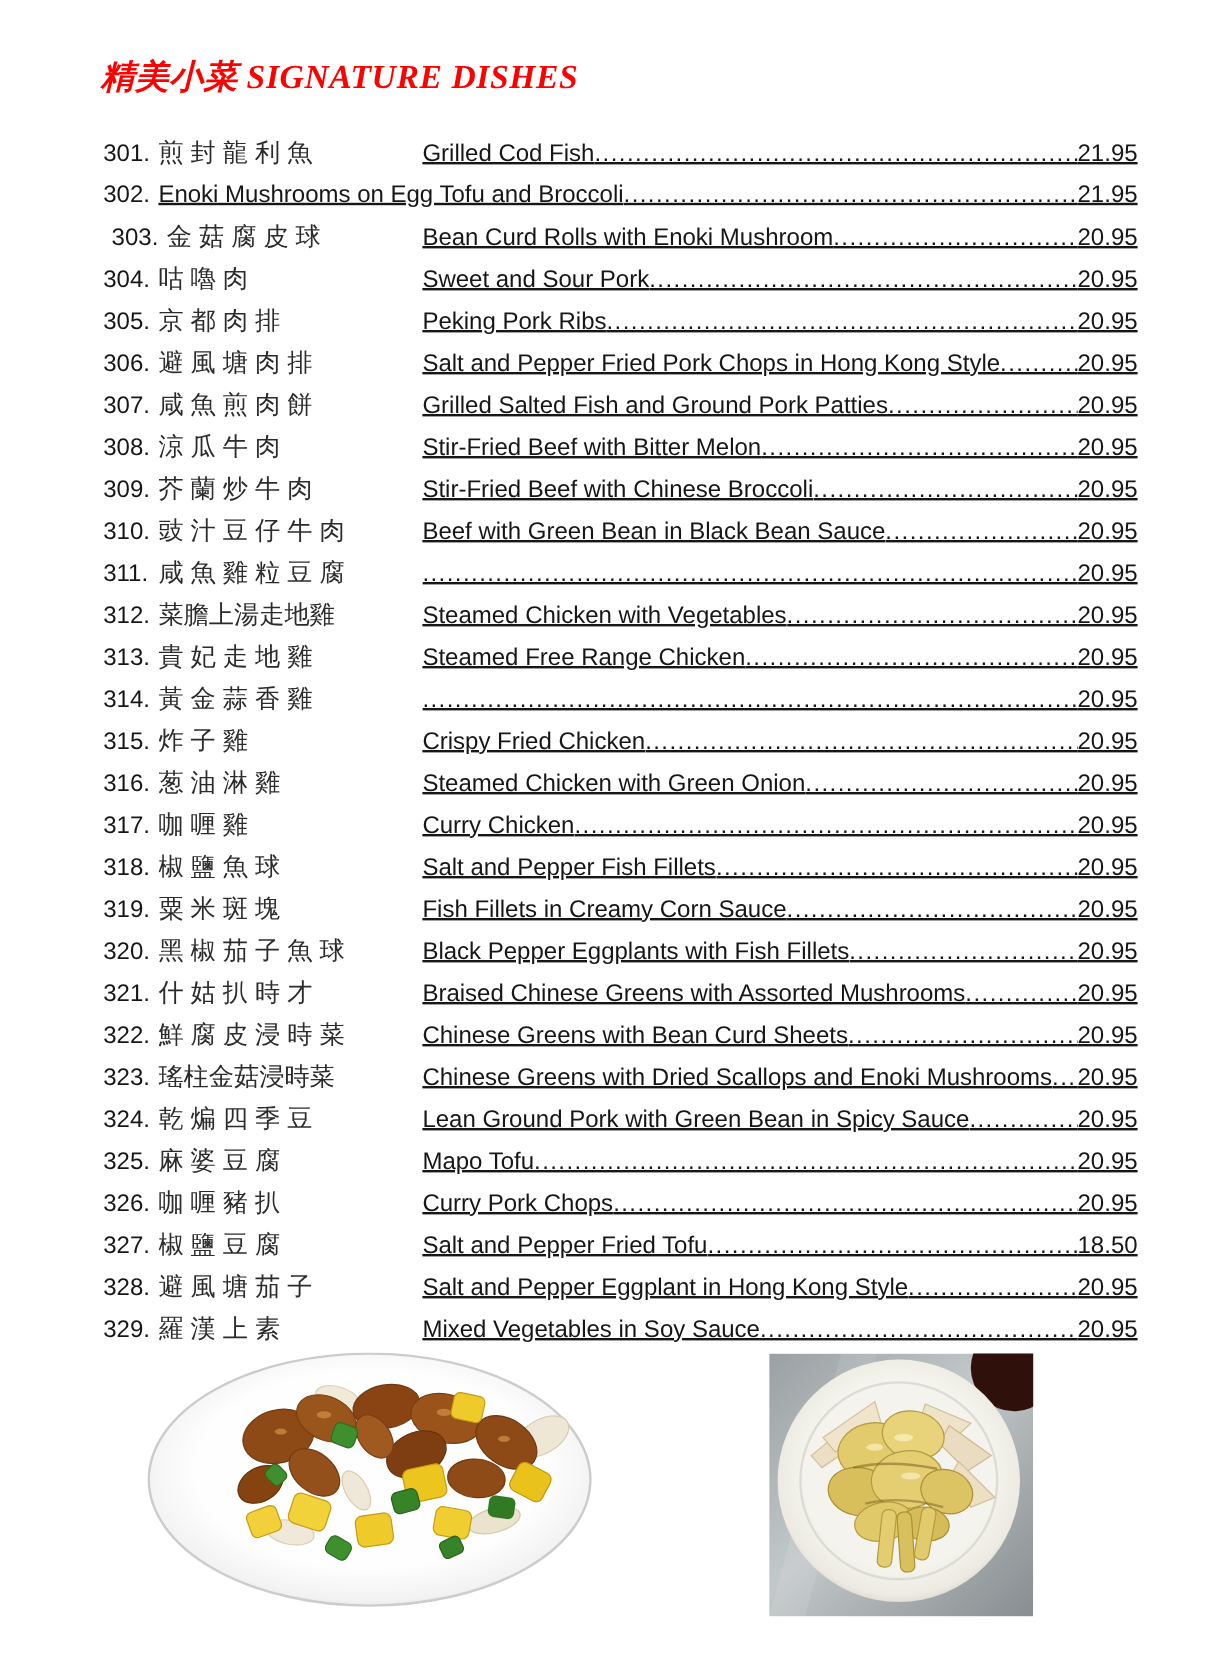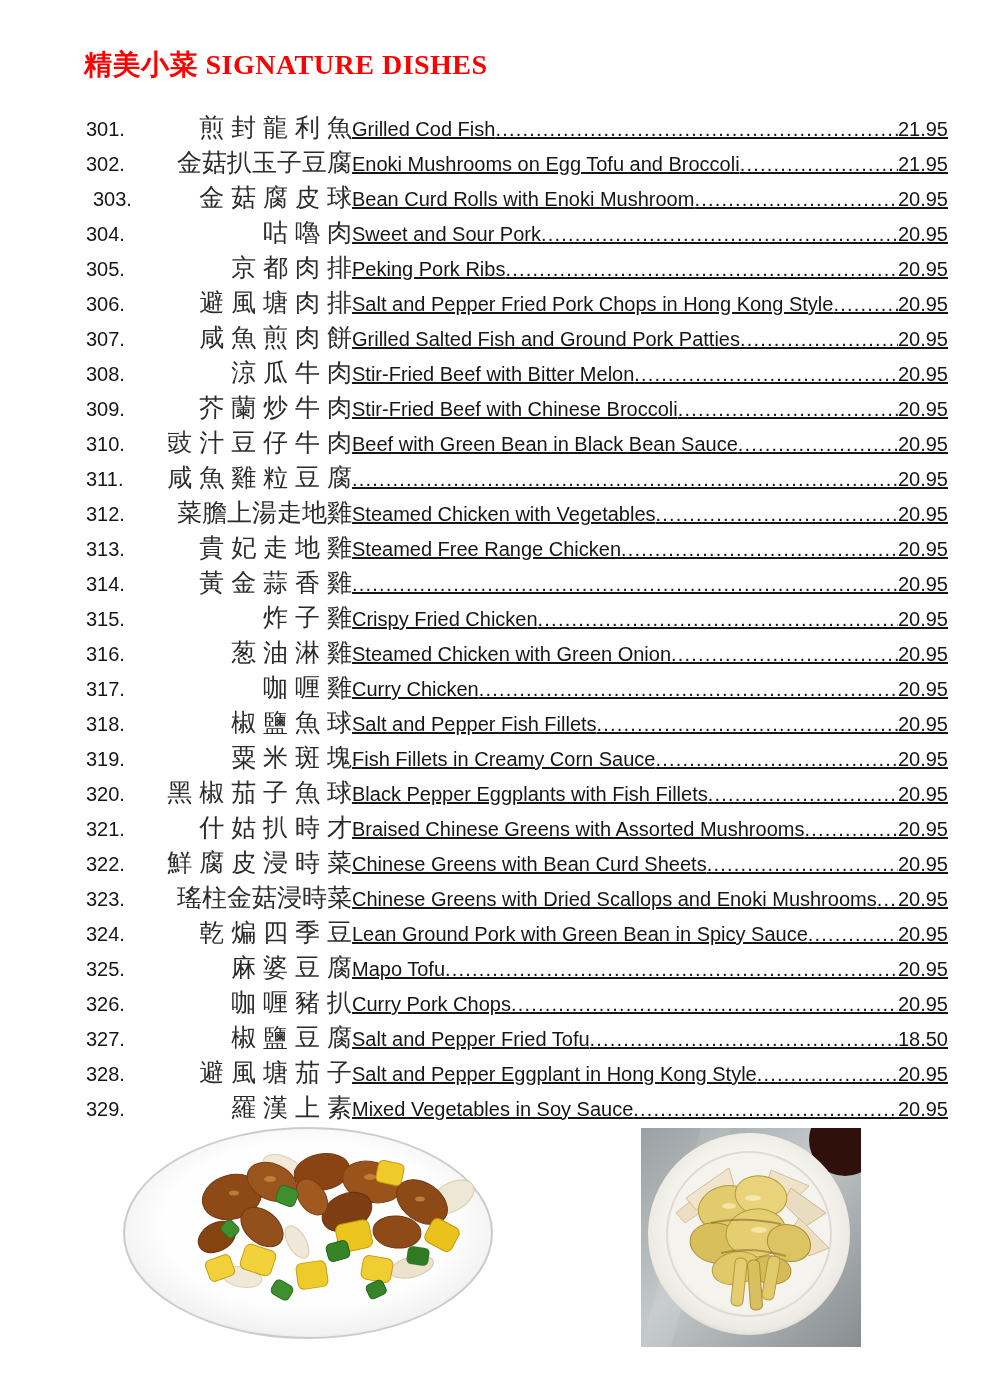--- a/index.html
+++ b/index.html
@@ -16,42 +16,42 @@
     padding: 48px 60px 0 86px;
   }
   .title {
     font-family: "Liberation Serif", serif;
     font-weight: bold;
     font-size: 28px;
     line-height: 34px;
     color: #ff0000;
     margin: 0 0 16px -2px;
     letter-spacing: 0.5px;
+    font-style: italic;
   }
   .menu { width: 862px; margin-top: 28px; }
   .row {
     display: flex;
     align-items: baseline;
     height: 35px;
     line-height: 35px;
     font-size: 20px;
     white-space: nowrap;
   }
   .row.indent { padding-left: 7px; }
   .num {
     flex: none;
     width: 46px;
   }
   .zh {
     flex: none;
     width: 220px;
-    font-size: 25px;
+    font-size: 21px;
     color: #2b2b2b;
     overflow: hidden;
-    text-align: right;
   }
   .row.indent .zh { width: 213px; }
   .en-wrap {
     flex: 1;
     display: flex;
     align-items: baseline;
     min-width: 0;
     text-decoration: underline;
   }
   .en { flex: none; }
@@ -86,21 +86,20 @@
           <span class="num">301.</span>
           <span class="zh">煎 封 龍 利 魚</span>
           <span class="en-wrap">
             <span class="en">Grilled Cod Fish</span>
             <span class="leader"></span>
             <span class="price">21.95</span>
           </span>
         </div>
         <div class="row">
           <span class="num">302.</span>
-          <span class="zh">金菇扒玉子豆腐</span>
           <span class="en-wrap">
             <span class="en">Enoki Mushrooms on Egg Tofu and Broccoli</span>
             <span class="leader"></span>
             <span class="price">21.95</span>
           </span>
         </div>
         <div class="row indent">
           <span class="num">303.</span>
           <span class="zh">金 菇 腐 皮 球</span>
           <span class="en-wrap">

